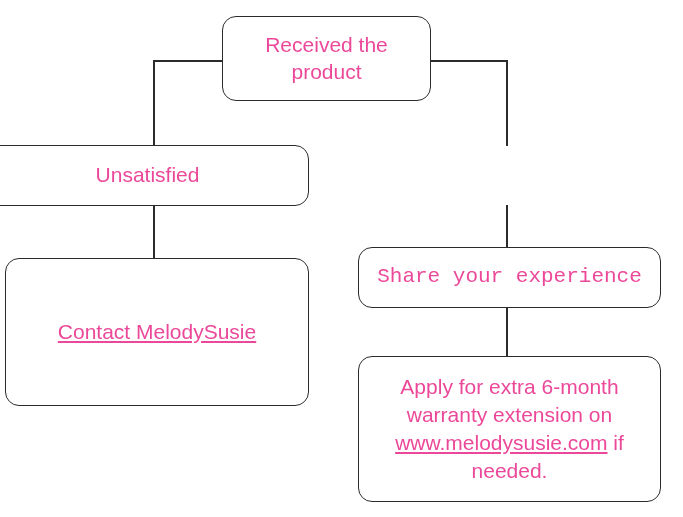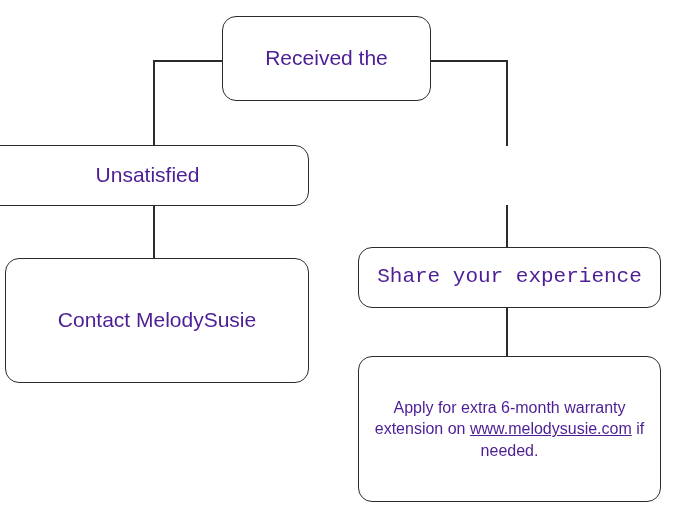--- a/index.html
+++ b/index.html
@@ -20,21 +20,21 @@
   .node {
     position: absolute;
     box-sizing: border-box;
     background: #ffffff;
     border: 1.6px solid #2b2b2b;
     border-radius: 14px;
     display: flex;
     align-items: center;
     justify-content: center;
     text-align: center;
-    color: #4c1d95;
+    color: #ec4899;
     font-size: 21px;
     line-height: 1.28;
     z-index: 2;
     padding: 2px 10px;
   }
   .node .txt {
     display: block;
     width: 100%;
   }
   
@@ -53,42 +53,43 @@
   #node-satisfied {
     left: 358px;
     top: 145px;
     width: 303px;
     height: 61px;
   }
   #node-contact {
     left: 5px;
     top: 258px;
     width: 304px;
-    height: 125px;
+    height: 148px;
+    text-decoration: underline;
   }
   #node-share {
     left: 358px;
     top: 247px;
     width: 303px;
     height: 61px;
     font-family: Liberation Mono, monospace;
   }
   #node-apply {
     left: 358px;
     top: 356px;
     width: 303px;
     height: 146px;
   }
   #node-unsatisfied .txt,
   #node-satisfied .txt,
   #node-share .txt {
     font-size: 21px;
   }
   #node-apply .txt {
-    font-size: 16px;
+    font-size: 21px;
     line-height: 1.33;
   }
   .link {
     text-decoration: underline;
     color: inherit;
   }
   svg.connectors {
     position: absolute;
     left: 0;
     top: 0;
@@ -116,21 +117,21 @@
     <line x1="507" y1="60" x2="507" y2="146"></line>
 
     <line x1="154" y1="205" x2="154" y2="259"></line>
 
     <line x1="507" y1="205" x2="507" y2="248"></line>
 
     <line x1="507" y1="307" x2="507" y2="357"></line>
   </svg>
 
   <div class="node" id="node-received">
-    <span class="txt"><span>Received the</span><br></span>
+    <span class="txt"><span>Received the</span><br><span>product</span></span>
   </div>
 
   <div class="node" id="node-unsatisfied">
     <span class="txt">Unsatisfied</span>
   </div>
 
 
   <div class="node" id="node-contact">
     <span class="txt"><span>Contact MelodySusie</span><br></span>
   </div>

